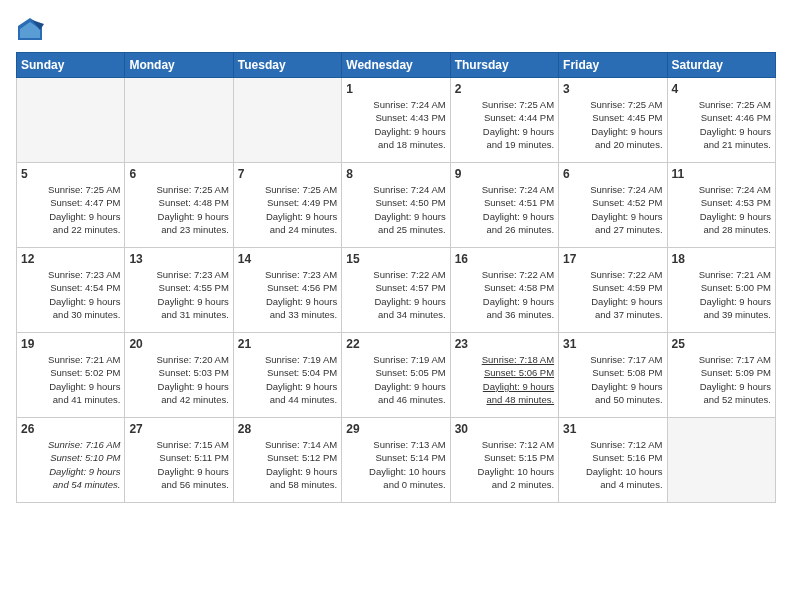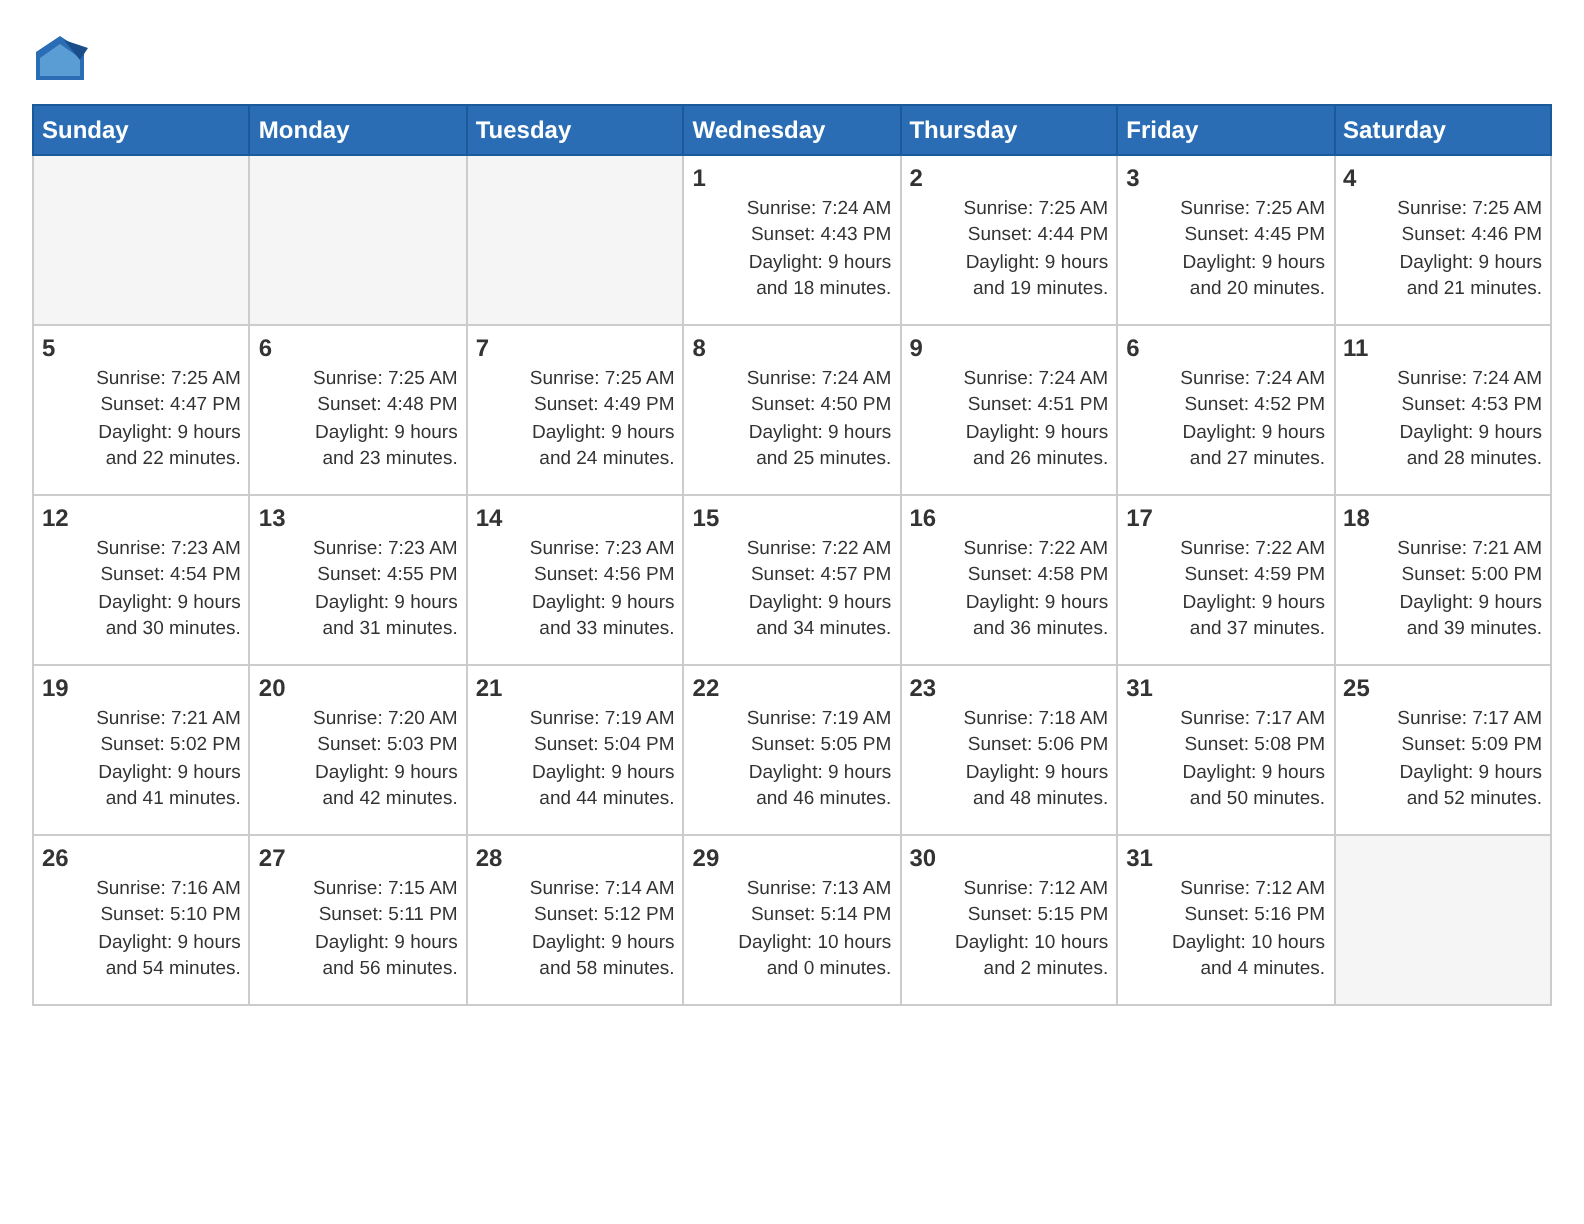--- a/index.html
+++ b/index.html
@@ -284,21 +284,21 @@
         </td>
         <td>
           <span class="day-number">22</span>
           <div class="cell-info" style="white-space: pre-line;">Sunrise: 7:19 AM
 Sunset: 5:05 PM
 Daylight: 9 hours
 and 46 minutes.</div>
         </td>
         <td>
           <span class="day-number">23</span>
-          <div class="cell-info" style="white-space: pre-line;">Sunrise: 7:18 AM
+          <div class="cell-info" style="white-space: pre-line; text-decoration: underline;">Sunrise: 7:18 AM
 Sunset: 5:06 PM
 Daylight: 9 hours
 and 48 minutes.</div>
         </td>
         <td>
           <span class="day-number">31</span>
           <div class="cell-info" style="white-space: pre-line;">Sunrise: 7:17 AM
 Sunset: 5:08 PM
 Daylight: 9 hours
 and 50 minutes.</div>
@@ -307,21 +307,21 @@
           <span class="day-number">25</span>
           <div class="cell-info" style="white-space: pre-line;">Sunrise: 7:17 AM
 Sunset: 5:09 PM
 Daylight: 9 hours
 and 52 minutes.</div>
         </td>
       </tr>
       <tr>
         <td>
           <span class="day-number">26</span>
-          <div class="cell-info" style="white-space: pre-line;">Sunrise: 7:16 AM
+          <div class="cell-info" style="white-space: pre-line; font-style: italic;">Sunrise: 7:16 AM
 Sunset: 5:10 PM
 Daylight: 9 hours
 and 54 minutes.</div>
         </td>
         <td>
           <span class="day-number">27</span>
           <div class="cell-info" style="white-space: pre-line;">Sunrise: 7:15 AM
 Sunset: 5:11 PM
 Daylight: 9 hours
 and 56 minutes.</div>

